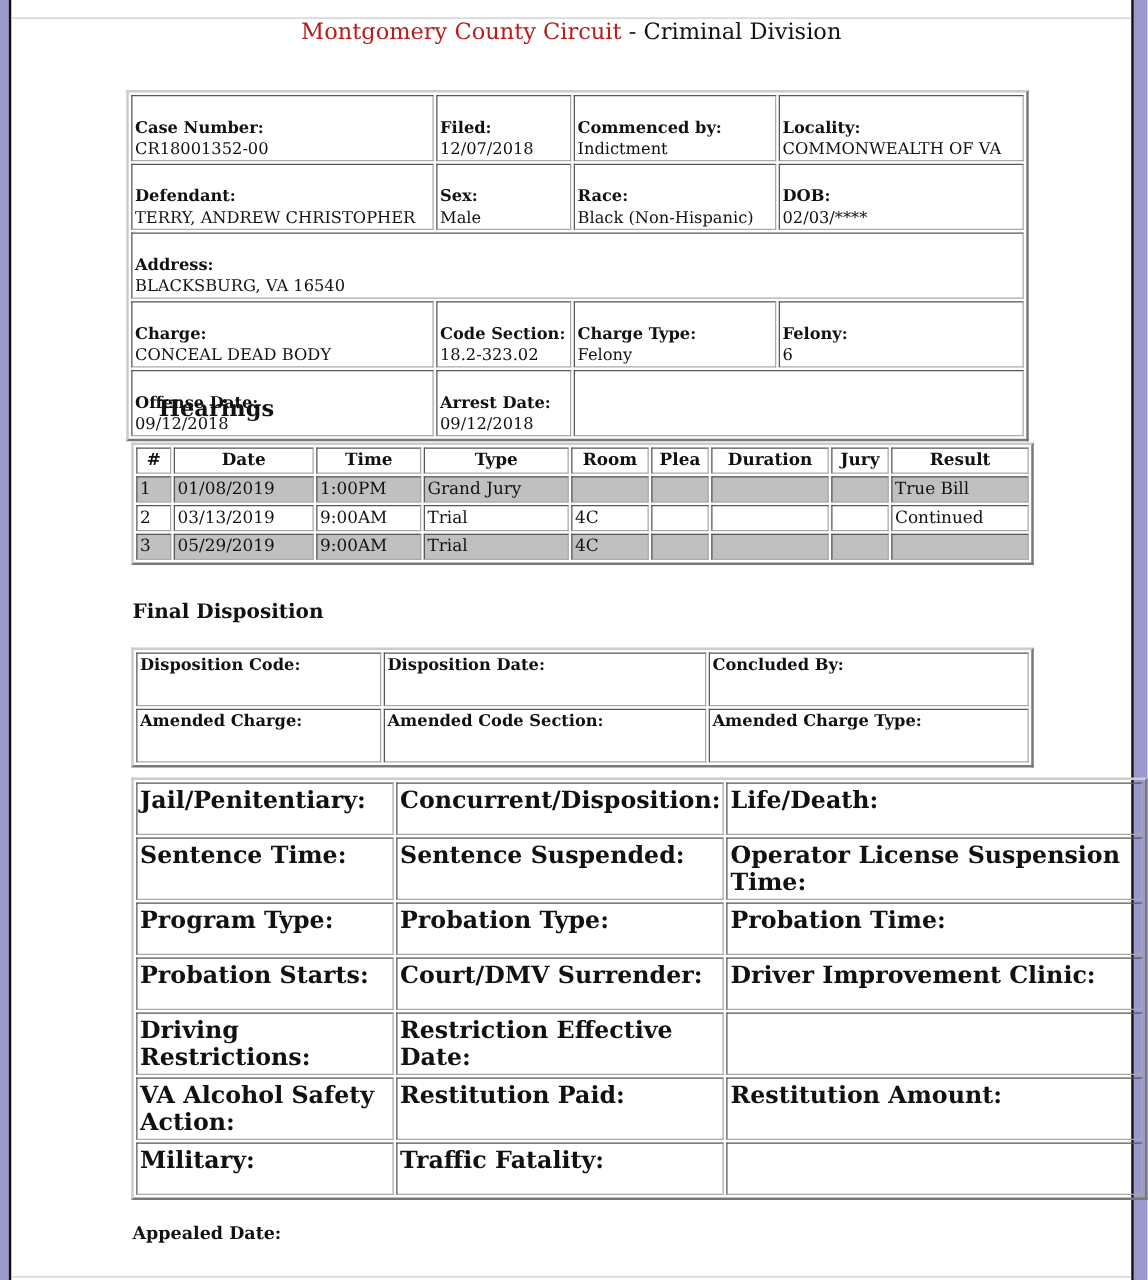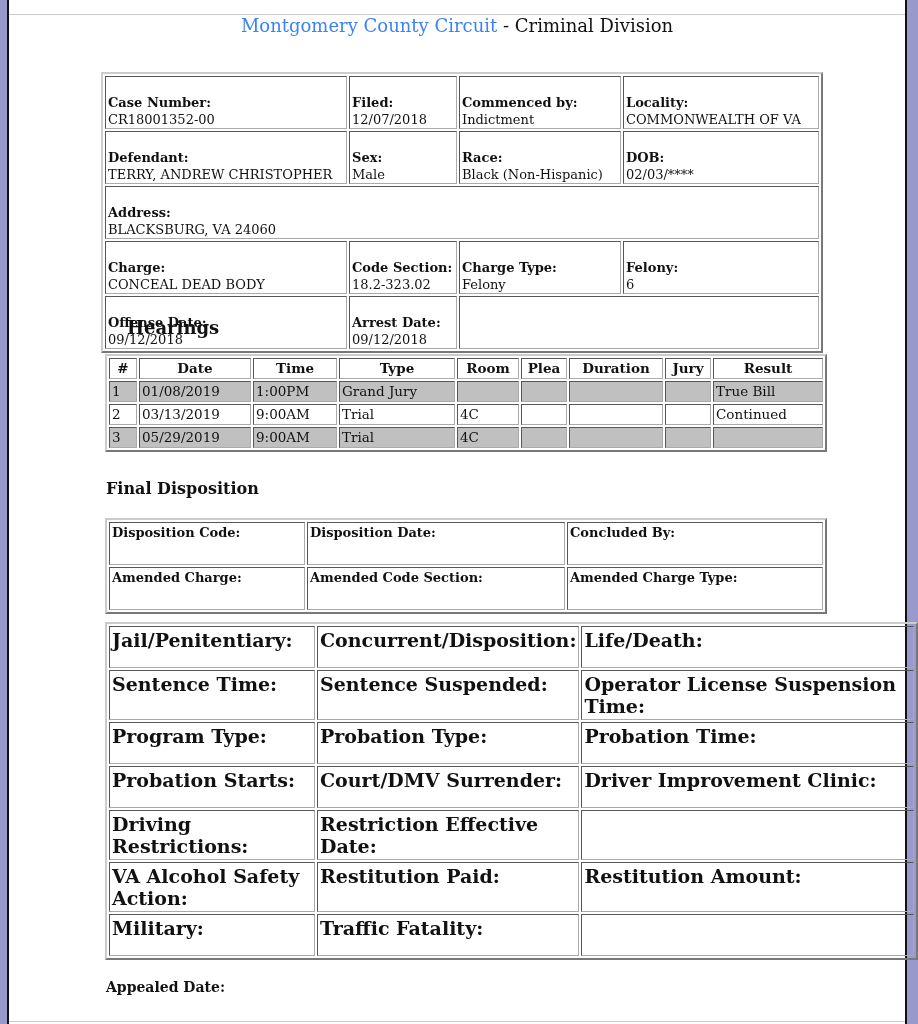--- a/index.html
+++ b/index.html
@@ -12,21 +12,21 @@
     .page {
       position: absolute; left: 7px; top: 0; width: 900px; height: 1024px;
       background: #fff;
       border-left: 2px solid #111; border-right: 2px solid #111;
       box-sizing: border-box;
     }
     .topline { position: absolute; left: 0; right: 0; top: 14px; border-top: 1px solid #ccc; }
     .bottomline { position: absolute; left: 0; right: 0; bottom: 2px; border-top: 1px solid #ccc; }
     .header { position: absolute; left: 0; right: 0; top: 15px; text-align: center; }
     .court-title { font-size: 18px; line-height: 22px; font-family: "DejaVu Serif", serif; }
-    .court-name { color: #3b82f6; }
+    .court-name { color: #b91c1c; }
     .case-details { font-size: 11px; font-weight: bold; line-height: 12px; margin-top: -2px; }
 
     table { border-collapse: separate; border-spacing: 2px; border: 2px outset #ccc; }
     td, th { border: 1px inset #aaa; padding: 0 2px; vertical-align: top; }
 
     .case-table { position: absolute; left: 92px; top: 72px; width: 722px; font-size: 13px; }
     .case-table td { height: 38px; line-height: 17px; }
     .lbl { font-weight: bold; display: block; margin-top: 17px; }
     .val { display: block; }
 
@@ -91,21 +91,21 @@
             <span class="val">Black (Non-Hispanic)</span>
           </td>
       <td>
             <span class="lbl">DOB:</span>
             <span class="val">02/03/****</span>
           </td>
     </tr>
     <tr>
       <td colspan="4">
             <span class="lbl">Address:</span>
-            <span class="val">BLACKSBURG, VA 24060</span>
+            <span class="val">BLACKSBURG, VA 16540</span>
           </td>
     </tr>
     <tr>
       <td>
             <span class="lbl">Charge:</span>
             <span class="val">CONCEAL DEAD BODY</span>
           </td>
       <td>
             <span class="lbl">Code Section:</span>
             <span class="val">18.2-323.02</span>

